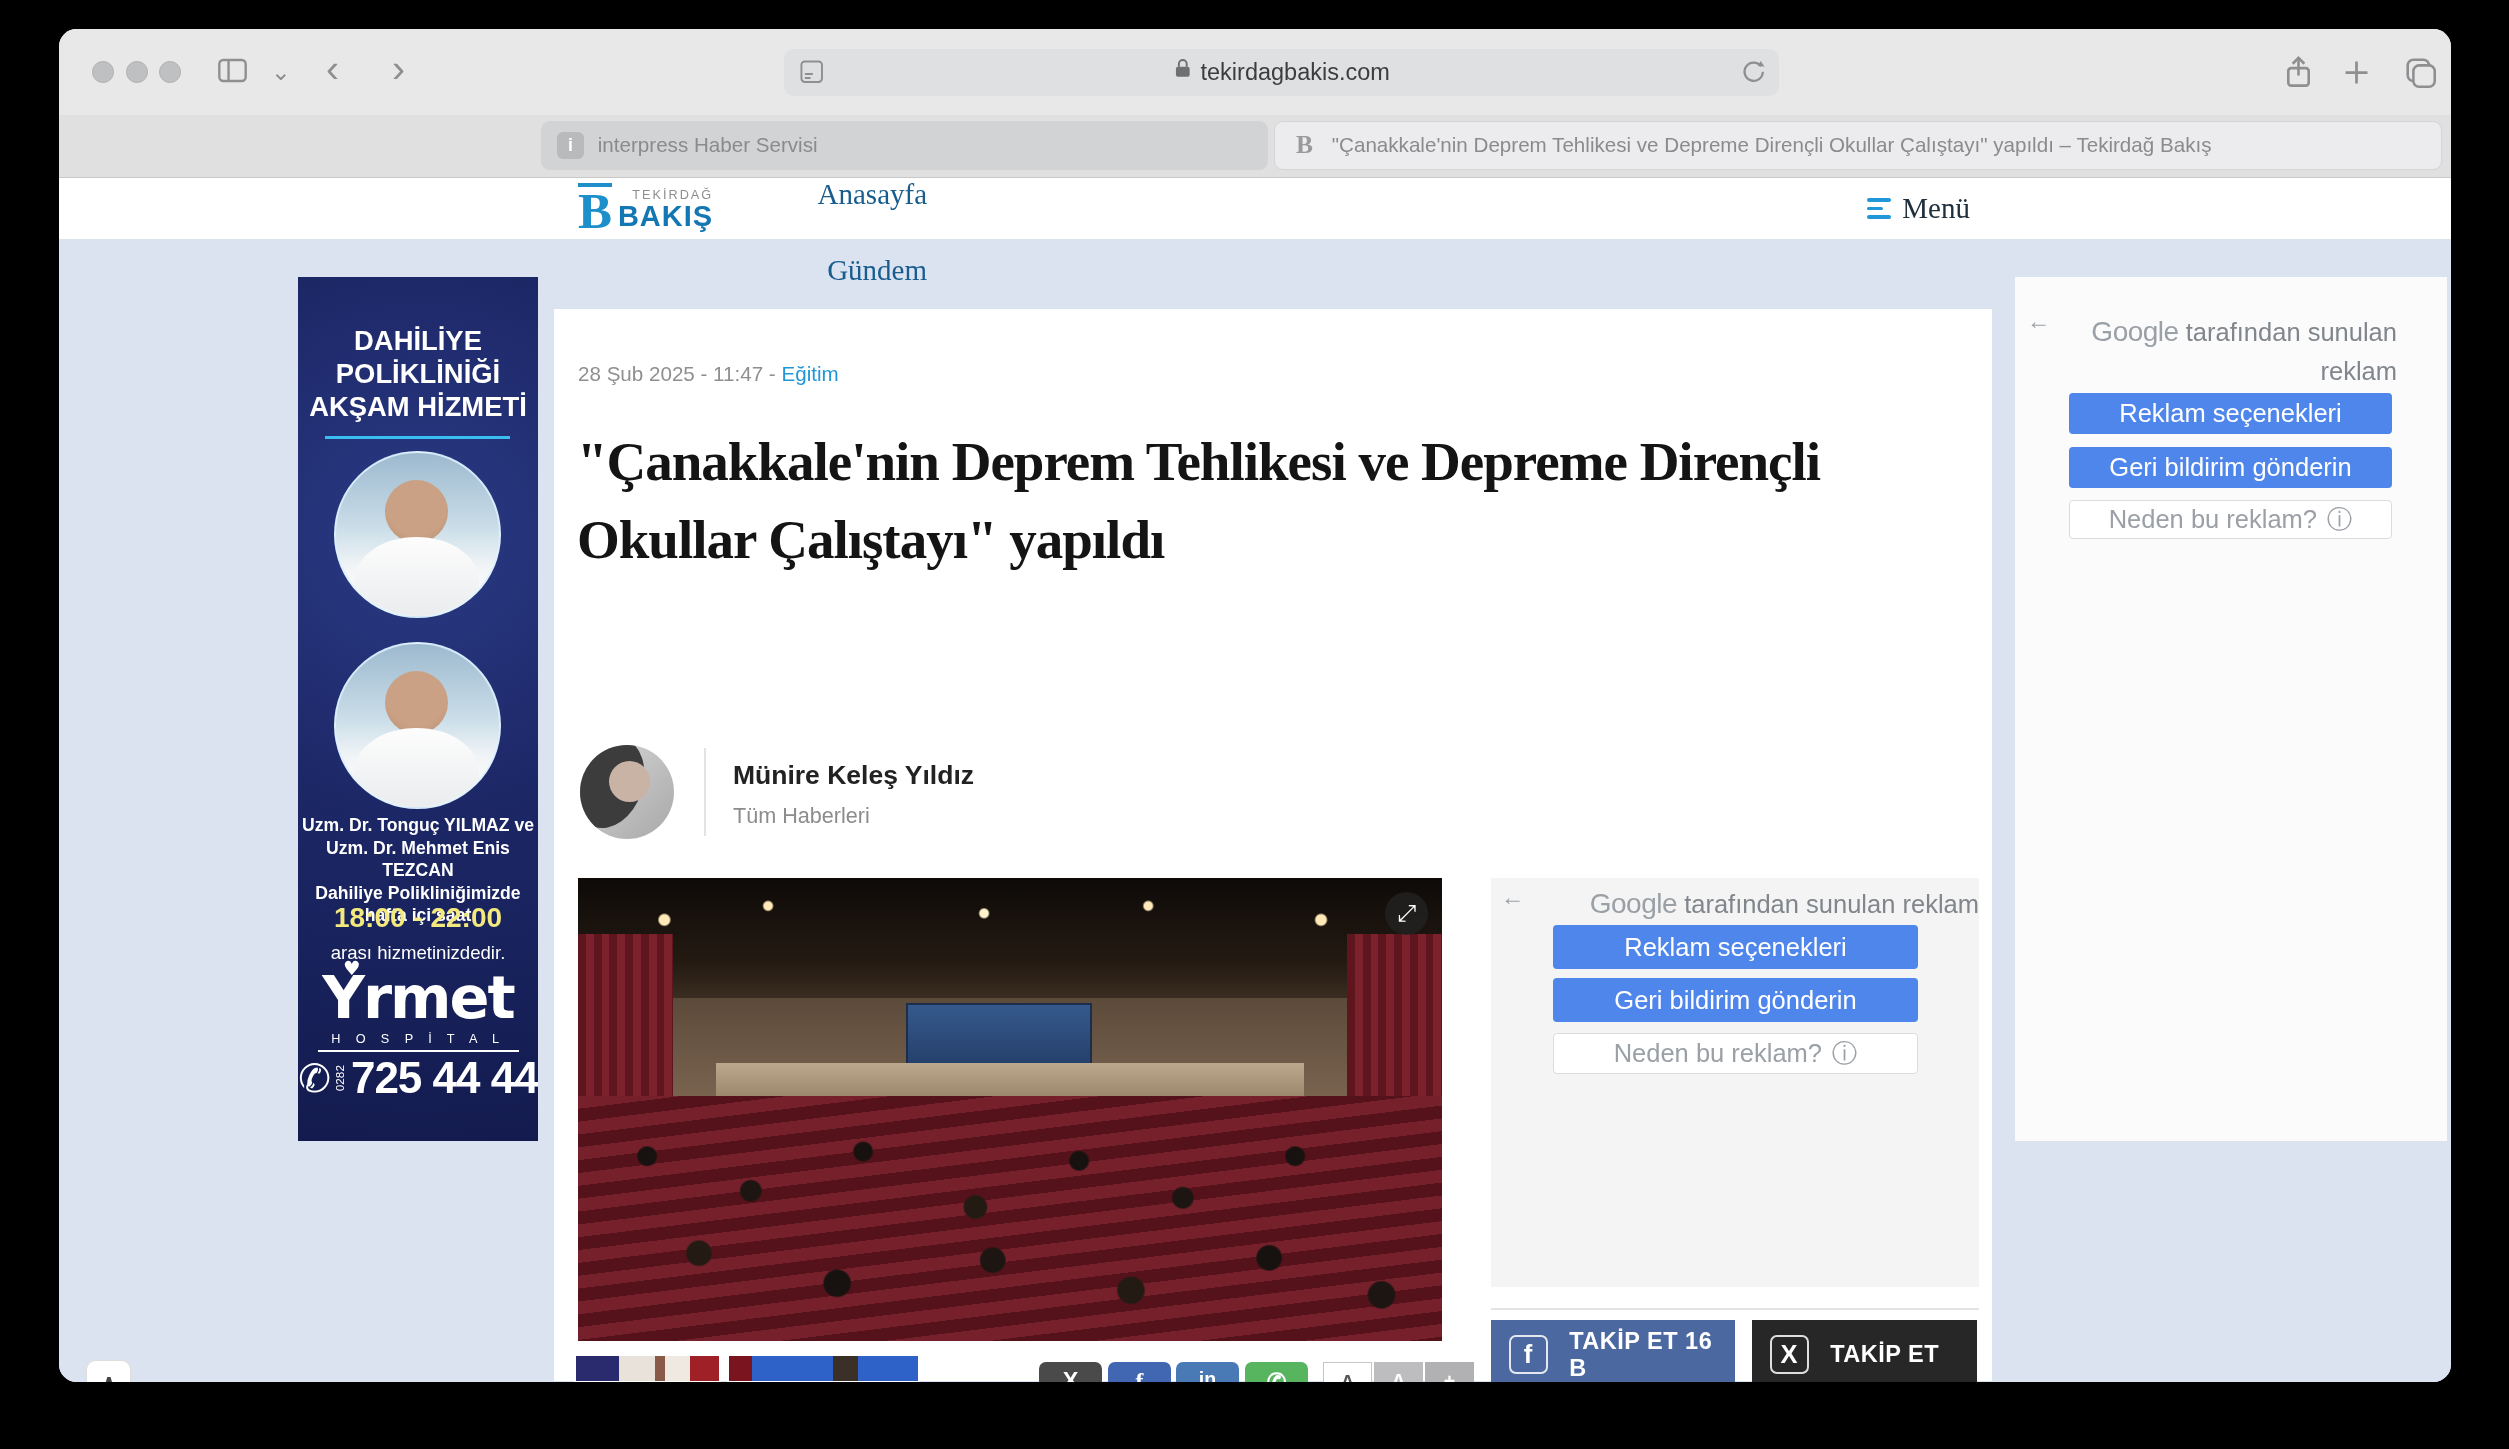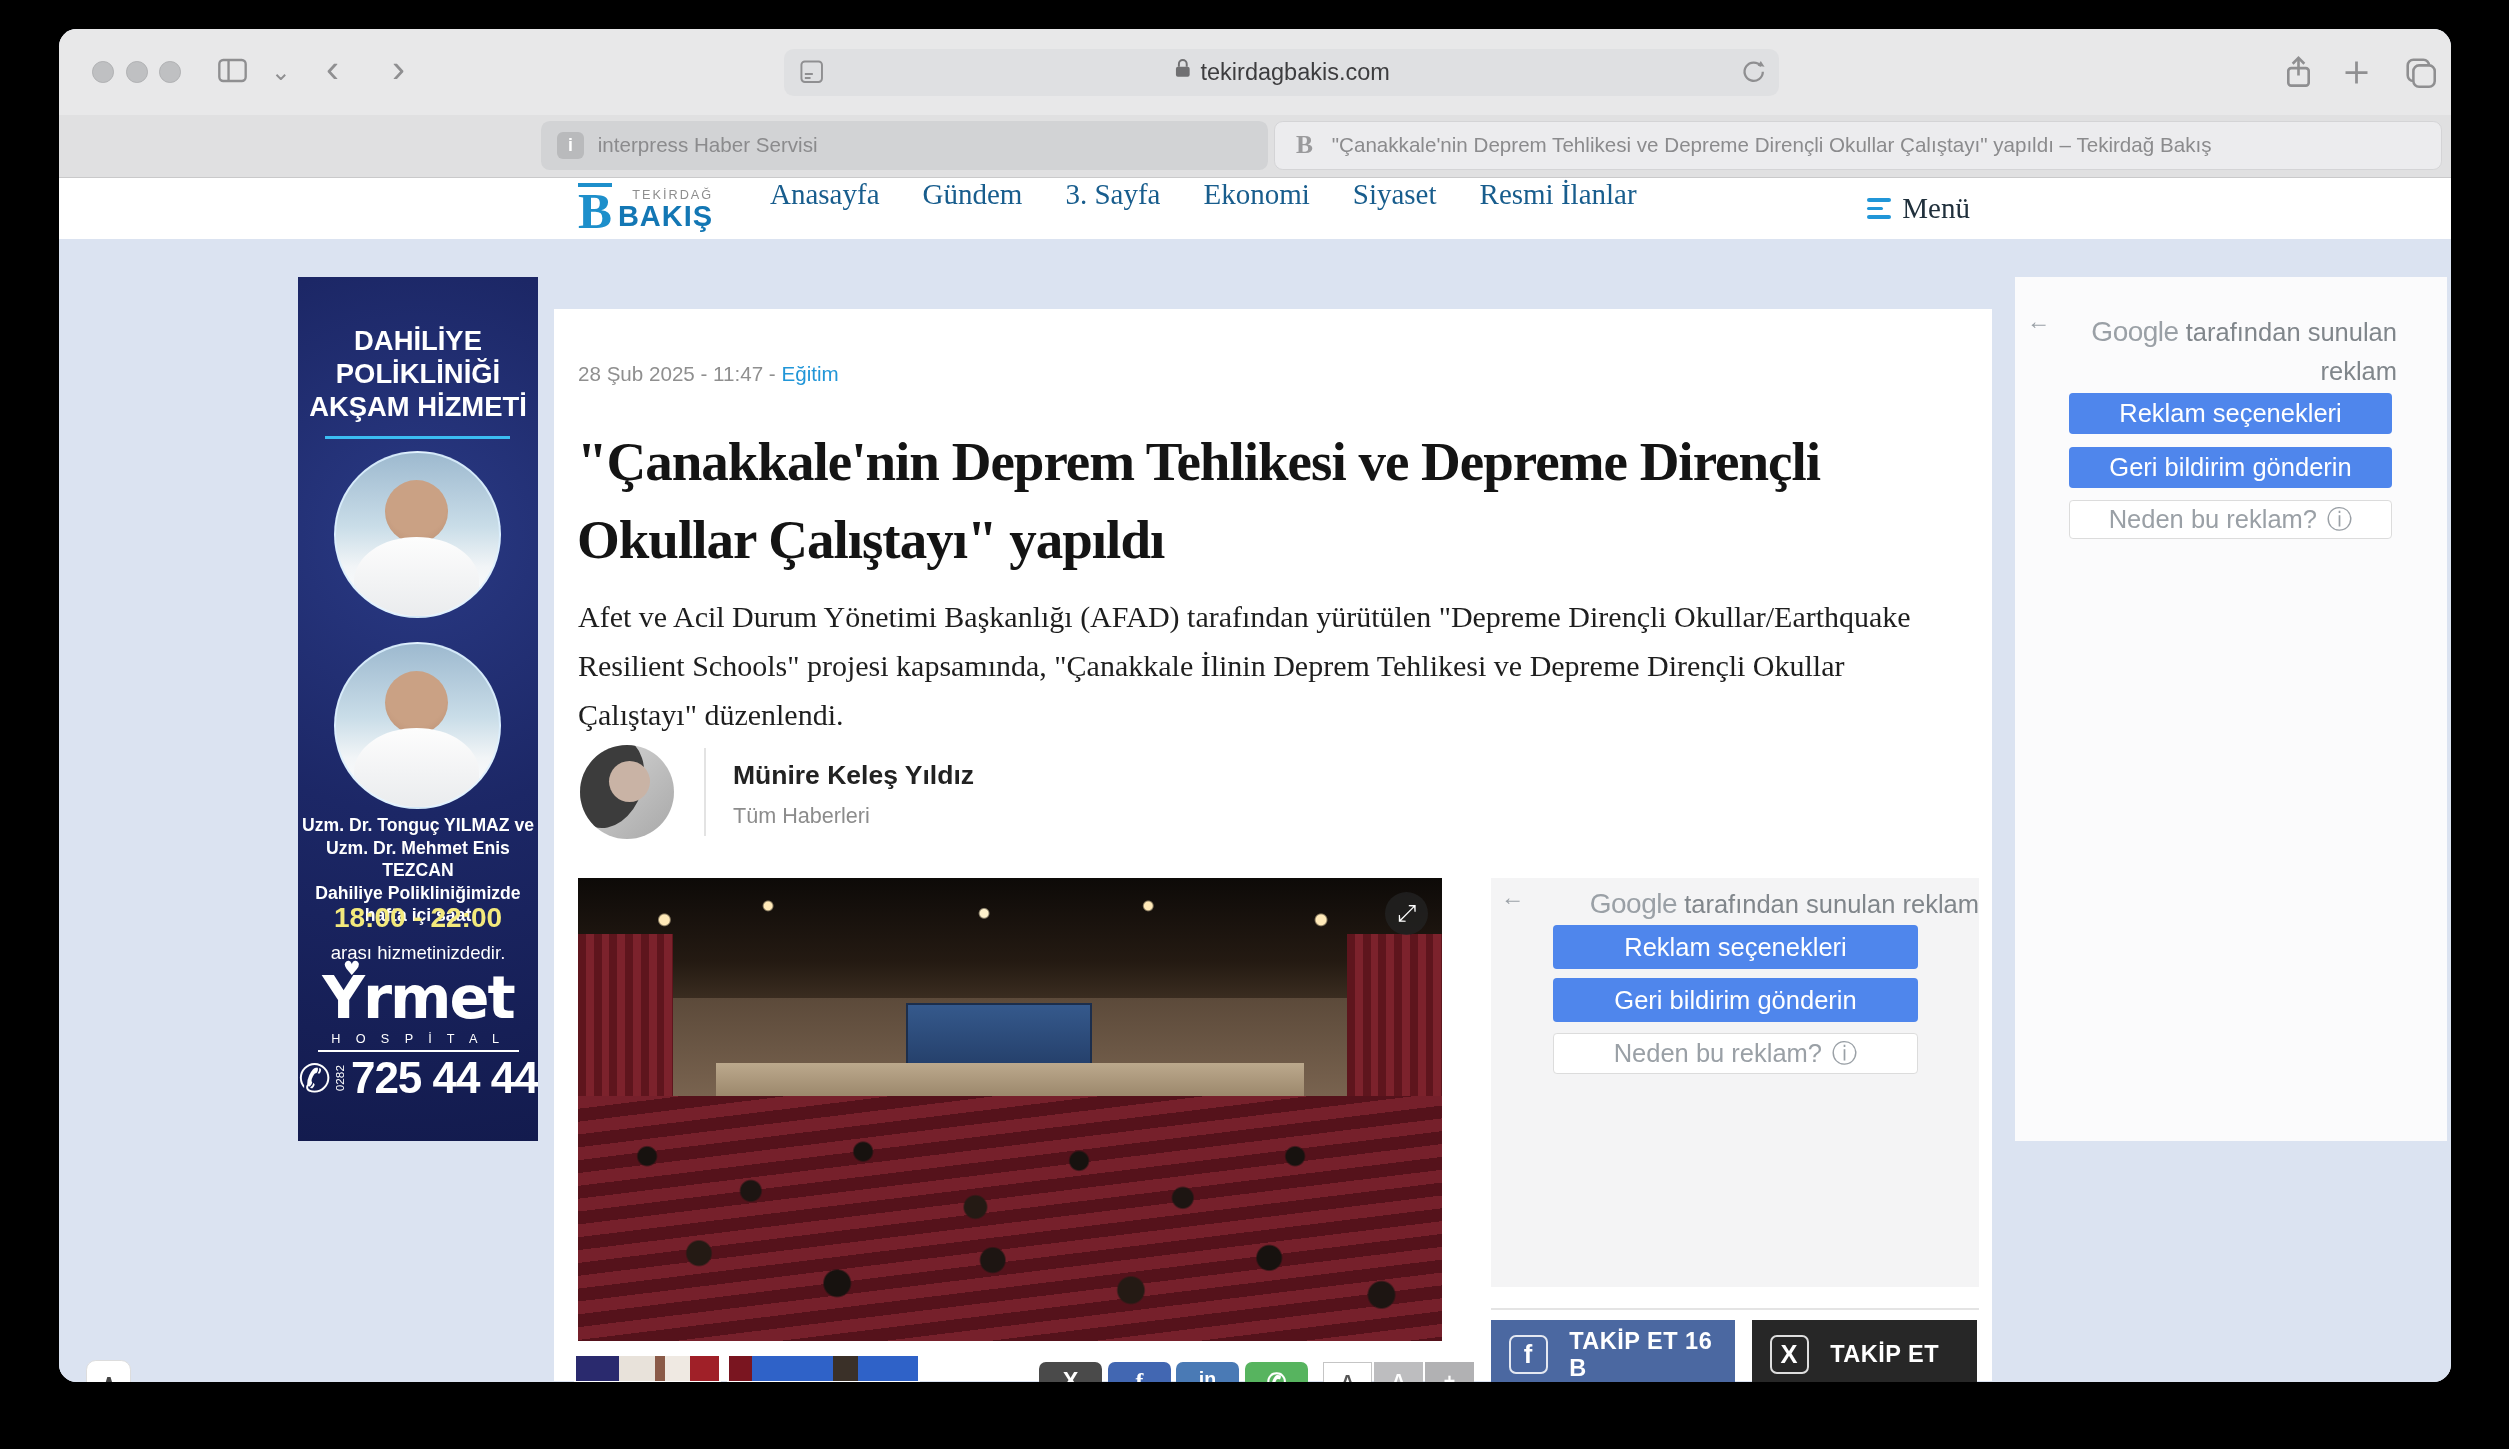--- a/index.html
+++ b/index.html
@@ -39,22 +39,22 @@
 
   
   #page{position:absolute;left:0;top:149px;width:2392px;height:1204px;background:#dbe3f1;}
   #siteheader{position:absolute;left:0;top:0;width:2392px;height:61px;background:#fff;}
   #logo{position:absolute;left:519px;top:4.9px;display:flex;align-items:center;}
   #logo .mark{font-family:"Liberation Serif",serif;font-weight:bold;font-size:51px;color:#1d8fcb;
               line-height:49px;border-top:4.9px solid #1d8fcb;padding-top:0px;}
   #logo .stack{margin-left:5.9px;display:flex;flex-direction:column;text-align:right;}
   #logo .top{font-size:12.7px;letter-spacing:2px;color:#8d8d8d;}
   #logo .name{font-size:29px;font-weight:bold;letter-spacing:1px;color:#1377b4;line-height:29px;}
-  #mainnav{position:absolute;left:711px;top:0;height:61px;display:flex;align-items:flex-start;gap:43px;
-           font-family:"Liberation Serif",serif;font-size:29px;color:#185d8d;}
+  #mainnav{position:absolute;left:711px;top:0;height:61px;display:flex;align-items:flex-end;gap:43px;
+           font-family:"Liberation Serif",serif;font-size:29px;color:#185d8d;flex-direction:column;}
   #menu{position:absolute;left:1808px;top:0;height:61px;display:flex;align-items:center;gap:11.8px;
         font-family:"Liberation Serif",serif;font-size:29px;color:#20303c;}
   #hamb{display:flex;flex-direction:column;gap:4.9px;}
   #hamb i{display:block;height:3.9px;background:#2196d8;border-radius:2px;}
   #hamb i:nth-child(1){width:23.5px}#hamb i:nth-child(2){width:15.7px}#hamb i:nth-child(3){width:23.5px}
 
   
   #leftad{position:absolute;left:239px;top:99px;width:240px;height:864px;overflow:hidden;
           background:radial-gradient(circle at 50% 30%,#2a3a85 0%,#1c2766 45%,#131b4e 100%);
           color:#fff;text-align:center;}
@@ -330,21 +330,20 @@
     <div id="content"></div>
 
     <div id="meta">
       <span>28 Şub 2025 - 11:47</span>
       <span>-</span>
       <span class="cat">Eğitim</span>
     </div>
 
     <h1 id="title">"Çanakkale'nin Deprem Tehlikesi ve Depreme Dirençli Okullar Çalıştayı" yapıldı</h1>
 
-    <p id="summary">Afet ve Acil Durum Yönetimi Başkanlığı (AFAD) tarafından yürütülen "Depreme Dirençli Okullar/Earthquake Resilient Schools" projesi kapsamında, "Çanakkale İlinin Deprem Tehlikesi ve Depreme Dirençli Okullar Çalıştayı" düzenlendi.</p>
 
     <div id="avatar"></div>
     <div id="authdiv"></div>
     <div id="authname">Münire Keleş Yıldız</div>
     <div id="authall">Tüm Haberleri</div>
 
     <div id="photo">
       <div class="ph-ceil"></div>
       <div class="ph-spot"></div>
       <div class="ph-wall"></div>

